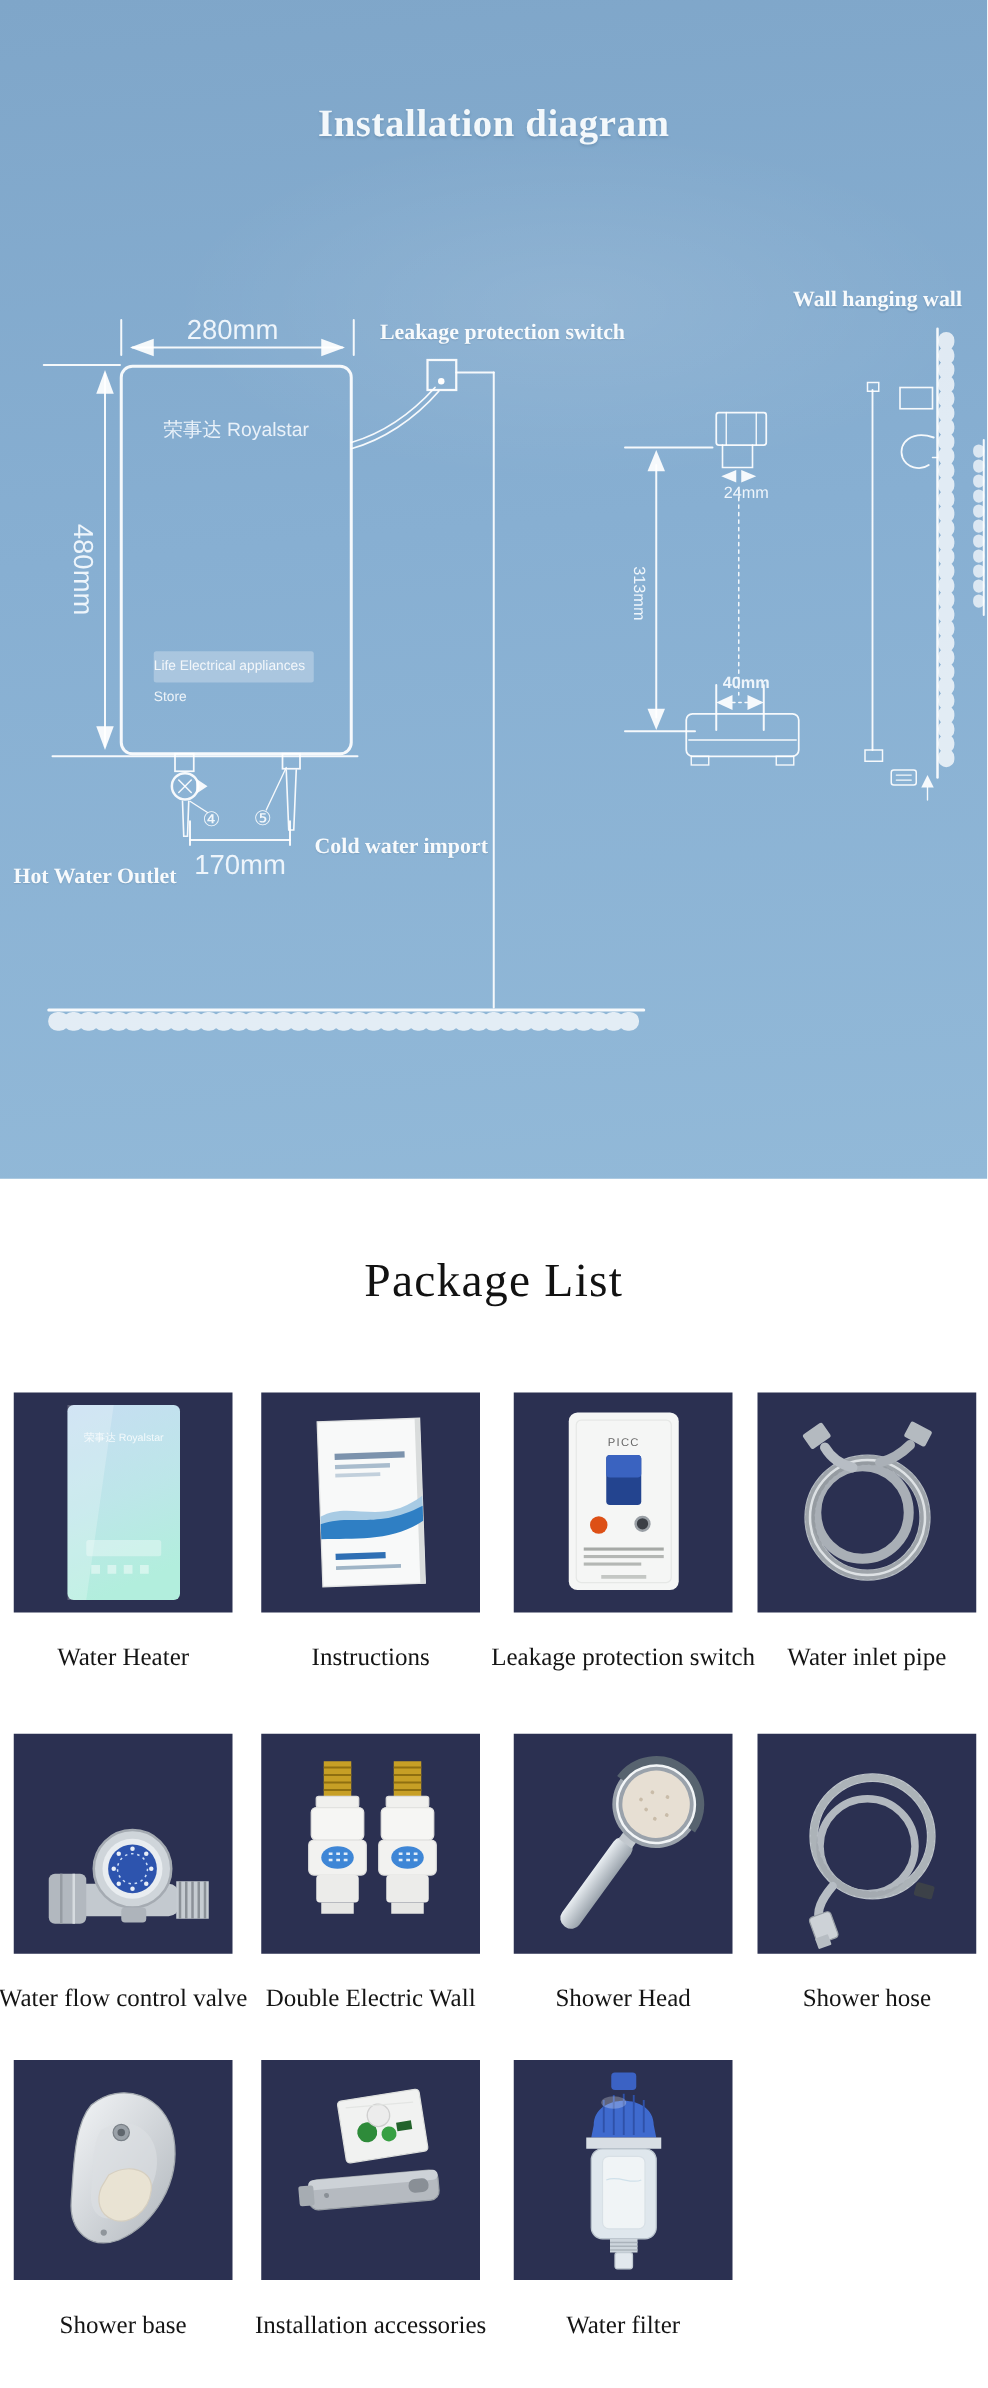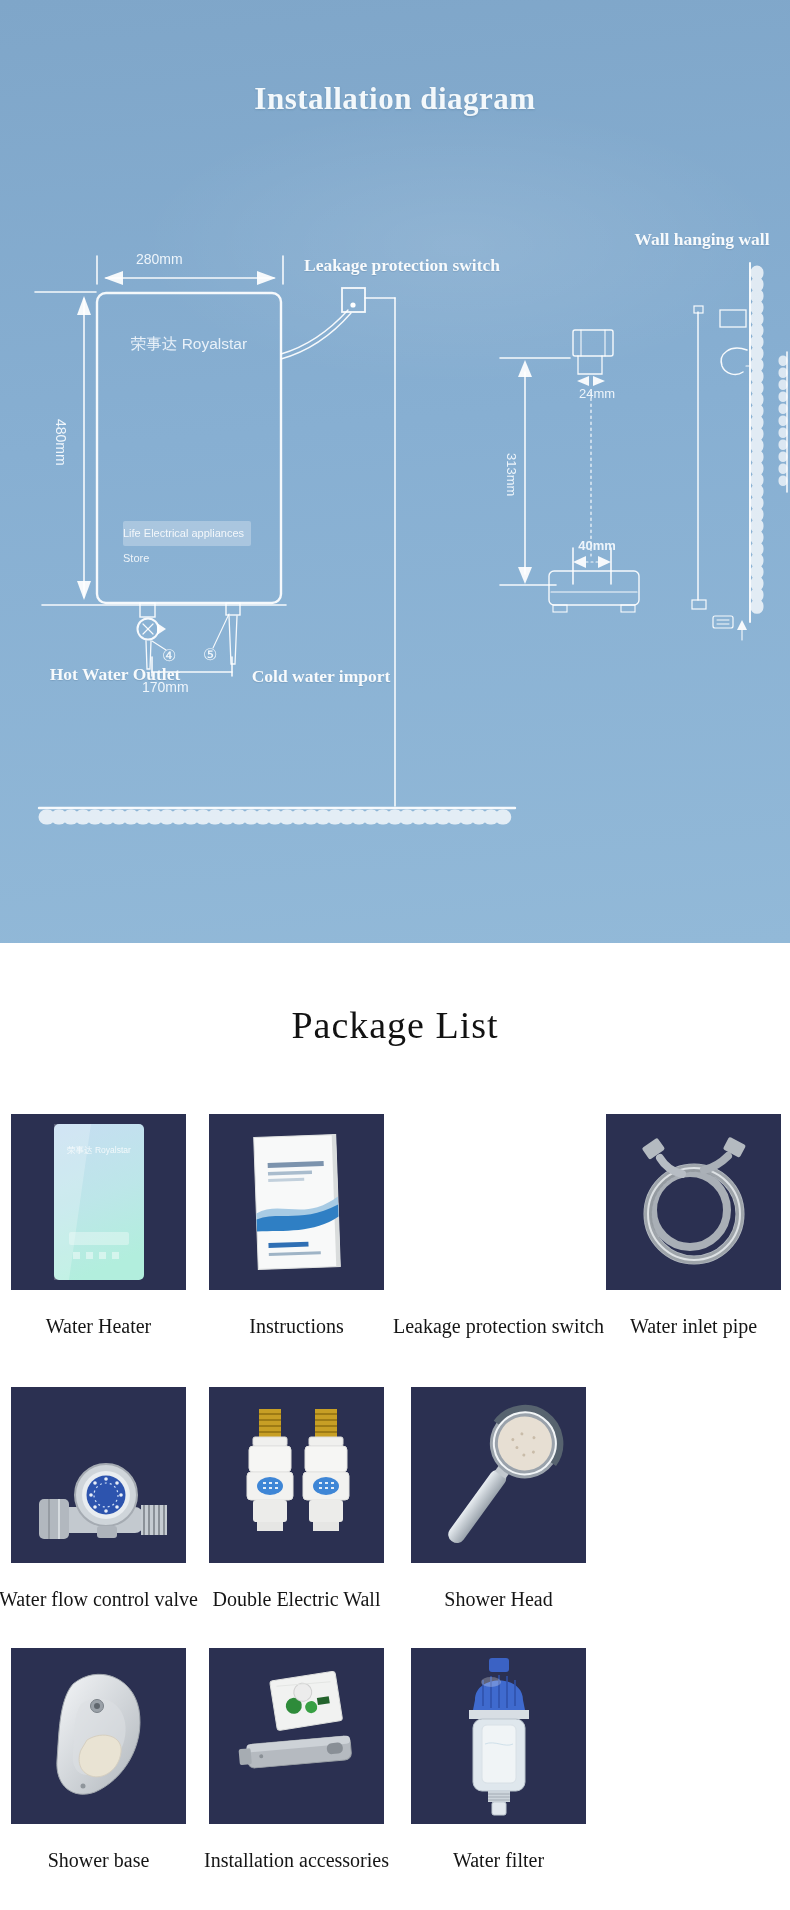--- a/index.html
+++ b/index.html
@@ -8,21 +8,21 @@
   
   .hero{position:absolute;left:0;top:0;width:790px;height:943px;
         background:
           radial-gradient(ellipse 460px 200px at 58% 26%, rgba(255,255,255,.10), rgba(255,255,255,0) 70%),
           linear-gradient(175deg,#7fa6c9 0%,#87afd2 45%,#92b9d8 100%);}
   .hero svg{position:absolute;left:0;top:0;}
   .htxt{position:absolute;color:#f2f7fb;}
   .hero-title{top:81px;left:0;width:790px;text-align:center;
         font-family:"Liberation Serif",serif;font-weight:700;font-size:31px;letter-spacing:.5px;
         color:#f3f8fb;text-shadow:0 1px 2px rgba(60,90,120,.25);}
-  .dim{font-size:14px;color:#eef5fb;text-align:left;}
+  .dim{font-size:22px;color:#eef5fb;text-align:center;}
   .dim-sm{font-size:13px;color:#eef5fb;text-align:center;}
   .vert{writing-mode:vertical-rl;}
   .blabel{font-family:"Liberation Serif",serif;font-weight:700;font-size:17.5px;
         color:#f7fafc;text-align:center;white-space:nowrap;text-shadow:0 1px 1px rgba(60,90,120,.2);}
   .brand{font-size:15.5px;color:#e9f1f9;text-align:center;}
   .wmark{background:rgba(255,255,255,.28);border-radius:2px;
         font-size:11px;line-height:25px;color:rgba(255,255,255,.85);text-align:left;}
   .callout{font-size:16px;color:#f2f7fb;}
   
   .pkg-title{position:absolute;top:1003px;left:0;width:790px;text-align:center;
@@ -133,21 +133,21 @@
     </svg>
 
     <div class="htxt hero-title">Installation diagram</div>
 
     <div class="htxt dim" style="left:136px;top:251px;width:100px;">280mm</div>
     <div class="htxt dim vert" style="left:53px;top:419px;">480mm</div>
     <div class="htxt blabel" style="left:277px;top:255px;width:250px;">Leakage protection switch</div>
     <div class="htxt blabel" style="left:600px;top:229px;width:204px;">Wall hanging wall</div>
     <div class="htxt brand" style="left:97px;top:334px;width:184px;">荣事达 Royalstar</div>
     <div class="htxt wmark" style="left:123px;top:521px;width:128px;height:25px;">Life Electrical appliances Store</div>
-    <div class="htxt blabel" style="left:0px;top:664px;width:152px;padding-left:39px;">Hot Water Outlet</div>
+    <div class="htxt blabel" style="left:0px;top:690px;width:152px;">Hot Water Outlet</div>
     <div class="htxt blabel" style="left:233px;top:666px;width:176px;">Cold water import</div>
     <div class="htxt dim" style="left:142px;top:679px;width:100px;">170mm</div>
     <div class="htxt callout" style="left:162px;top:646px;">④</div>
     <div class="htxt callout" style="left:203px;top:645px;">⑤</div>
     <div class="htxt dim-sm" style="left:569px;top:386px;width:56px;">24mm</div>
     <div class="htxt dim-sm vert" style="left:504px;top:453px;">313mm</div>
     <div class="htxt dim-sm" style="left:569px;top:538px;width:56px;font-weight:bold;">40mm</div>
   </div>
 
   <div class="pkg-title">Package List</div>
@@ -188,20 +188,35 @@
           <path d="M47,104 C70,96 92,110 129,92 L129,104 C104,120 74,116 47,116 Z" fill="#2f7fc4"></path>
           <rect x="58" y="128" width="40" height="5" fill="#2f6fb4"></rect>
           <rect x="58" y="138" width="52" height="3" fill="#9fb4c6"></rect>
         </g>
       </svg>
     </div>
     <div class="plabel">Instructions</div>
   </div>
 
   <div class="cell" style="left:411px;top:1114px;">
+    <div class="pbox">
+      <svg width="175" height="176" viewBox="0 0 175 176">
+        <rect x="44" y="16" width="88" height="142" rx="7" fill="#f5f6f5"></rect>
+        <rect x="50" y="22" width="76" height="130" rx="4" fill="none" stroke="#e6e8e6"></rect>
+        <text x="88" y="43" font-size="9" fill="#666" text-anchor="middle" letter-spacing="1" font-family="Liberation Sans,sans-serif">PICC</text>
+        <rect x="74" y="50" width="28" height="40" rx="3" fill="#23448f"></rect>
+        <rect x="74" y="50" width="28" height="18" rx="3" fill="#3a63c0"></rect>
+        <circle cx="68" cy="106" r="7" fill="#dd5016"></circle>
+        <circle cx="103" cy="105" r="5.5" fill="#3b3f46" stroke="#9aa0a6" stroke-width="2"></circle>
+        <rect x="56" y="124" width="64" height="2.5" fill="#a6a9a6"></rect>
+        <rect x="56" y="130" width="64" height="2.5" fill="#b4b7b4"></rect>
+        <rect x="56" y="136" width="46" height="2.5" fill="#b4b7b4"></rect>
+        <rect x="70" y="146" width="36" height="3" fill="#c4c7c4"></rect>
+      </svg>
+    </div>
     <div class="plabel">Leakage protection switch</div>
   </div>
 
   <div class="cell" style="left:606px;top:1114px;">
     <div class="pbox">
       <svg width="175" height="176" viewBox="0 0 175 176">
         <g fill="none" stroke-linecap="round">
           <circle cx="88" cy="100" r="46" stroke="#b7bdc4" stroke-width="9"></circle>
           <circle cx="84" cy="96" r="37" stroke="#a9afb6" stroke-width="8"></circle>
           <circle cx="88" cy="100" r="46" stroke="#6f757c" stroke-width="8" stroke-dasharray="1.5 4" opacity=".35"></circle>
@@ -330,20 +345,36 @@
             <circle cx="84" cy="56" r="1.5"></circle>
               <circle cx="94" cy="58" r="1.5"></circle>
               <circle cx="76" cy="52" r="1.5"></circle>
           </g>
         </g>
       </svg>
     </div>
     <div class="plabel">Shower Head</div>
   </div>
 
+  <div class="cell" style="left:606px;top:1387px;">
+    <div class="pbox">
+      <svg width="175" height="176" viewBox="0 0 175 176">
+        <g fill="none" stroke-linecap="round">
+          <circle cx="92" cy="82" r="47" stroke="#c0c6cc" stroke-width="7"></circle>
+          <circle cx="88" cy="90" r="38" stroke="#b2b8bf" stroke-width="6"></circle>
+          <circle cx="92" cy="82" r="47" stroke="#8e959c" stroke-width="6" stroke-dasharray="1.5 4.5" opacity=".4"></circle>
+          <path d="M60,122 C48,136 46,146 52,154" stroke="#b7bdc4" stroke-width="7"></path>
+        </g>
+        <rect x="44" y="144" width="18" height="22" rx="3" fill="#cdd2d7" stroke="#9aa0a7" transform="rotate(-20 53 155)"></rect>
+        <rect x="47" y="162" width="11" height="9" rx="1" fill="#b7bdc3" transform="rotate(-20 52 166)"></rect>
+        <rect x="126" y="120" width="15" height="11" rx="2" fill="#3c4148" transform="rotate(15 133 125)"></rect>
+      </svg>
+    </div>
+    <div class="plabel">Shower hose</div>
+  </div>
 
   <div class="cell" style="left:11px;top:1648px;">
     <div class="pbox">
       <svg width="175" height="176" viewBox="0 0 175 176">
         <defs>
             <linearGradient id="gsb" x1="0" y1="0" x2="1" y2="1">
           <stop offset="0" stop-color="#f4f6f8"></stop>
               <stop offset="1" stop-color="#b0b6bc"></stop>
         </linearGradient>
           </defs>

